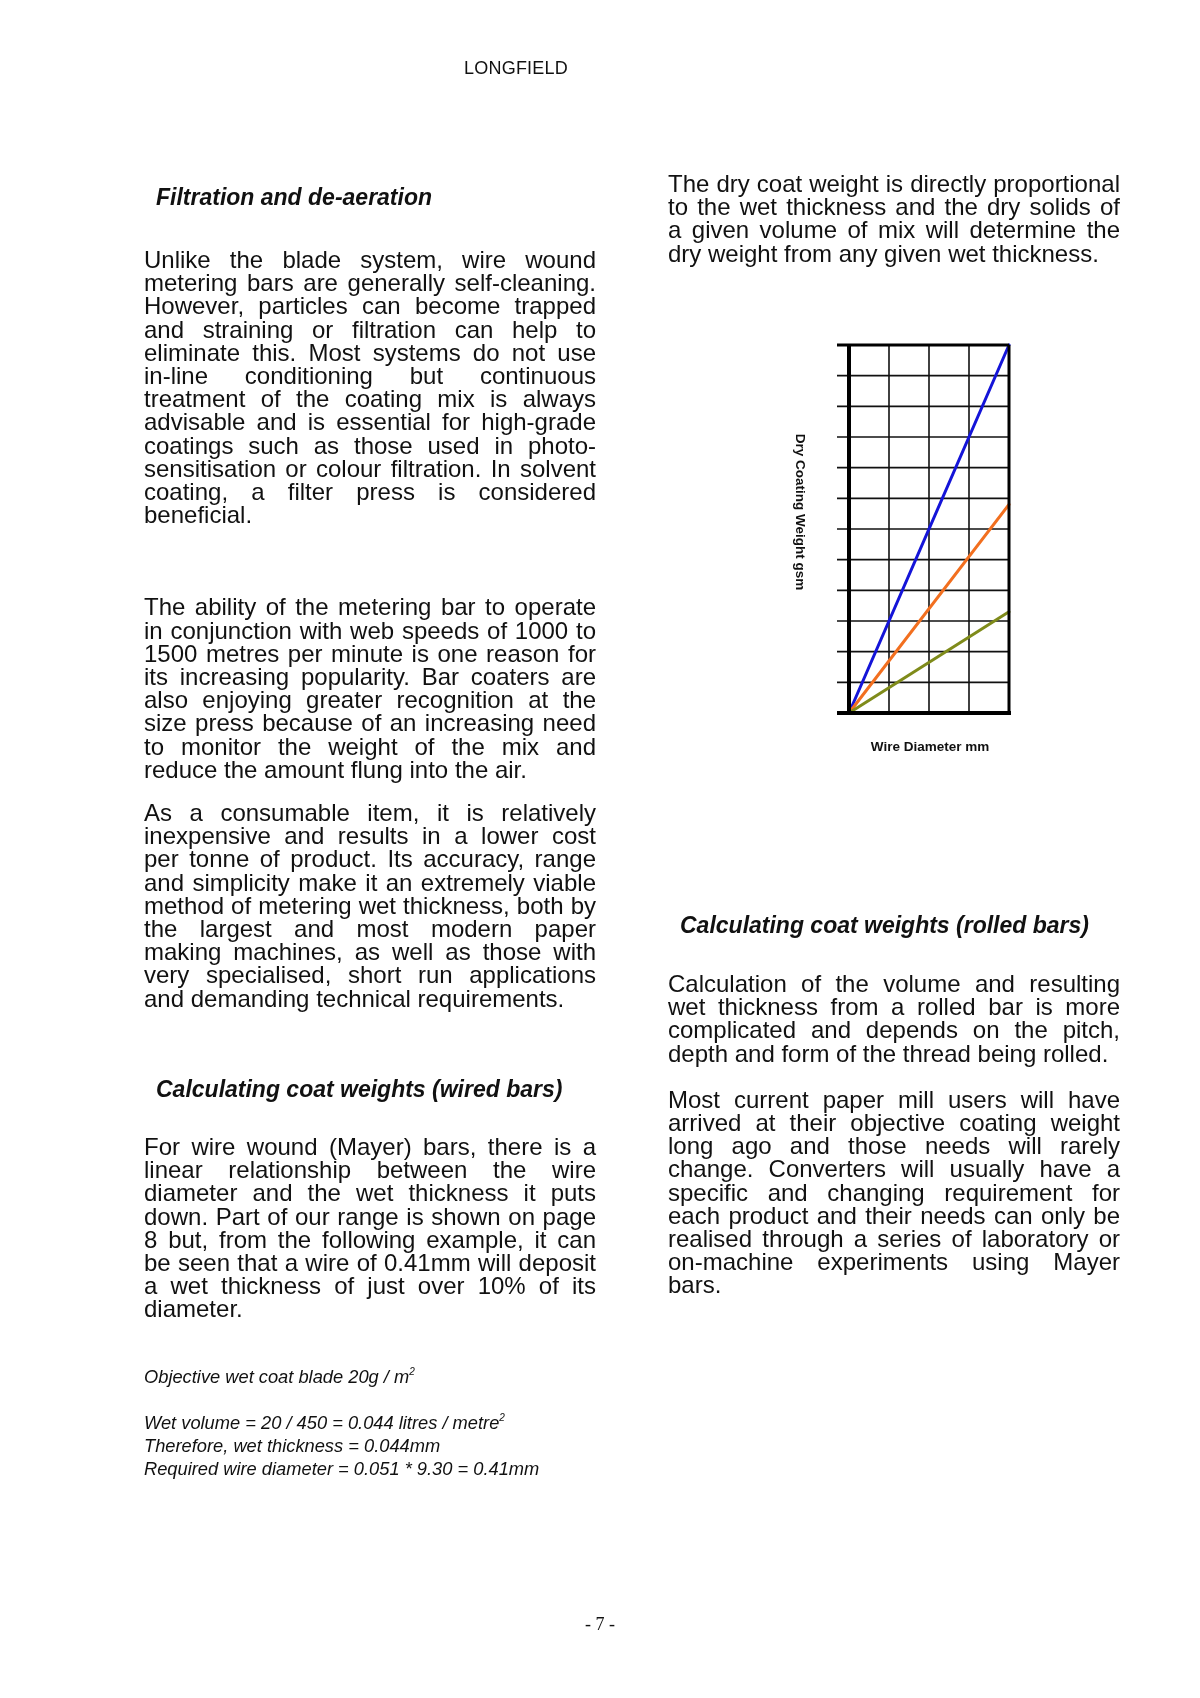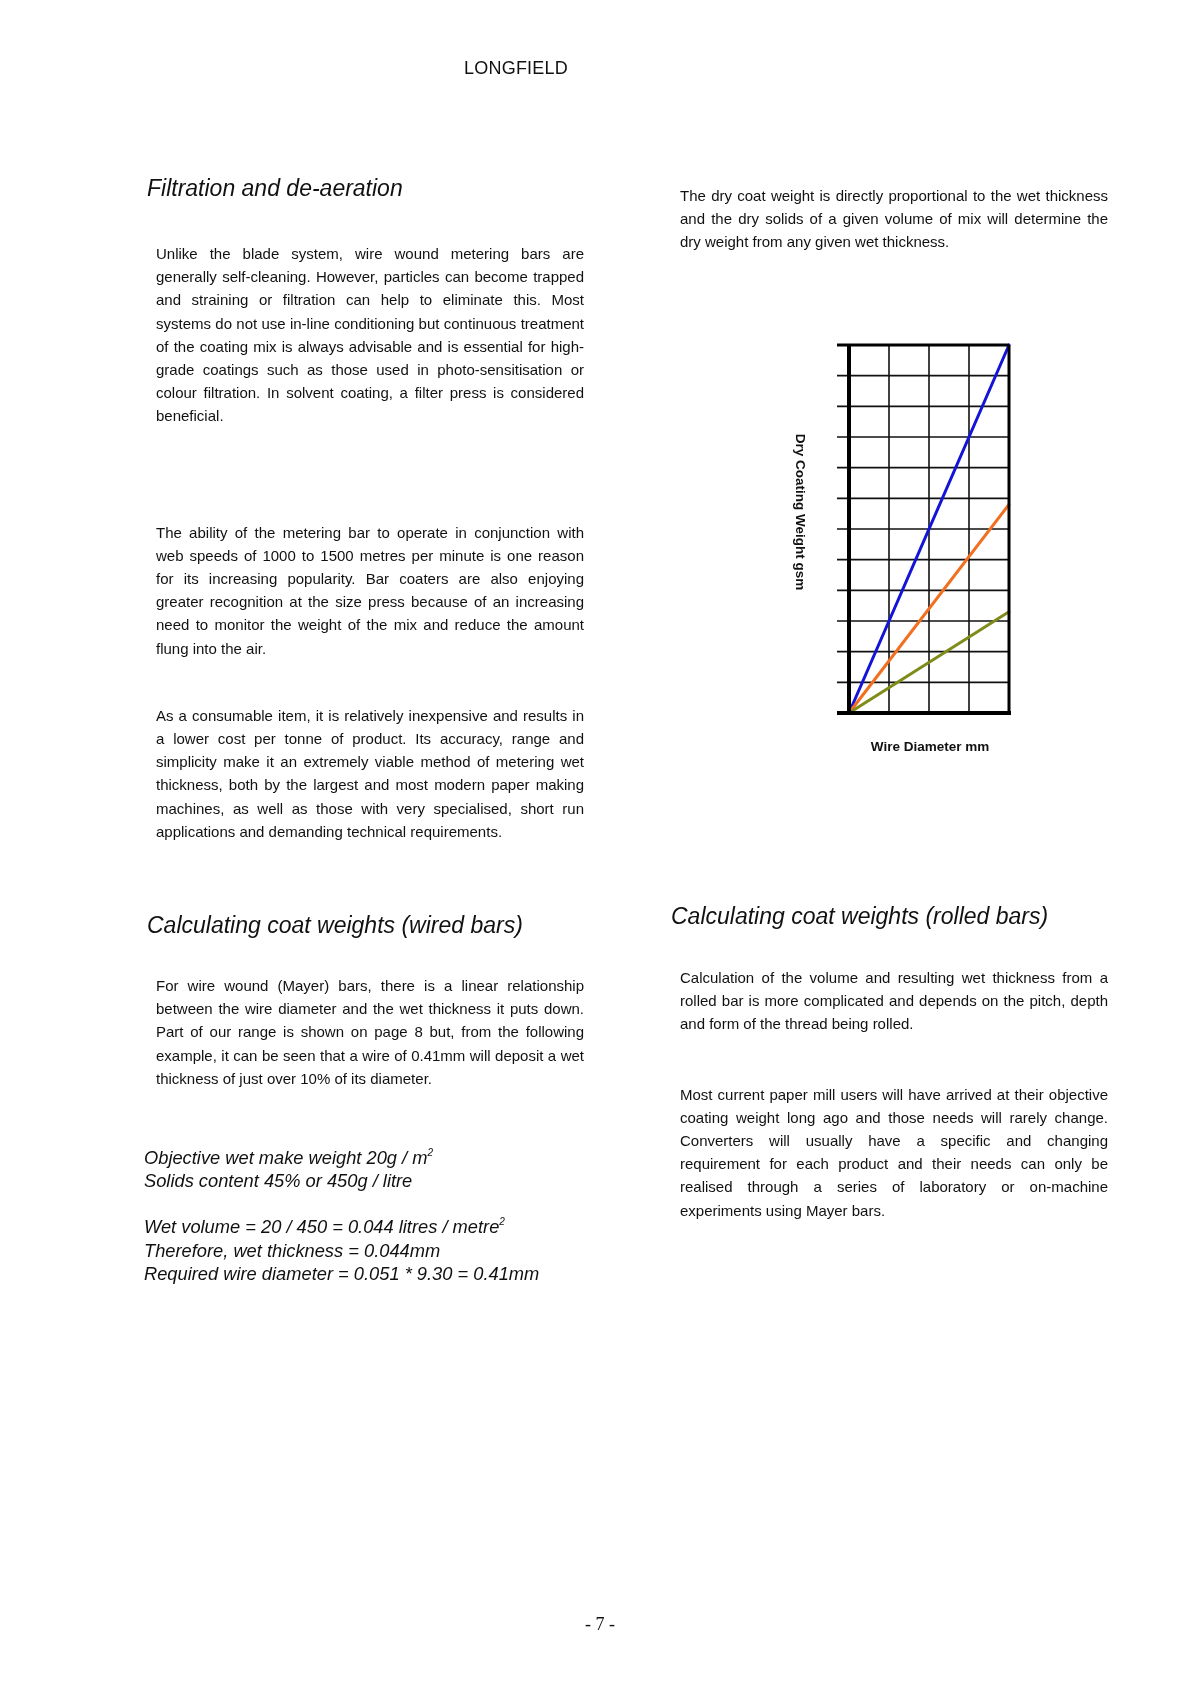--- a/index.html
+++ b/index.html
@@ -5,22 +5,22 @@
   html, body { margin: 0; padding: 0; background: #ffffff; }
   body { width: 1200px; height: 1698px; position: relative; overflow: hidden;
          font-family: "Liberation Sans", sans-serif; color: #111; }
   .header { position: absolute; top: 58px; left: 0; width: 1032px; text-align: center;
             font-size: 18px; letter-spacing: 0.2px; }
   .footer { position: absolute; top: 1614px; left: 0; width: 1200px; text-align: center;
             font-family: "Liberation Serif", serif; font-size: 18px; }
   .col { position: absolute; width: 452px; }
   .col-left { left: 144px; top: 170px; }
   .col-right { left: 668px; top: 172px; }
-  h2 { font-size: 23px; font-style: italic; font-weight: normal; margin: 3px; line-height: 30px; }
-  p { font-size: 15px; line-height: 23.2px; margin: 12px; text-align: justify; }
+  h2 { font-size: 23px; font-style: italic; font-weight: bold; margin: 12px; line-height: 30px; }
+  p { font-size: 24px; line-height: 23.2px; margin: 0; text-align: justify; }
   .calc { font-size: 18.3px; line-height: 23.2px; font-style: italic; }
   .calc sup { font-size: 10px; vertical-align: 8px; line-height: 0; }
   .gap-h-p { height: 21px; }
   .chart-wrap { position: absolute; left: 780px; top: 330px; width: 260px; height: 430px; }
   svg text { font-family: "Liberation Sans", sans-serif; font-weight: bold; font-size: 13.5px; fill: #111; }
 </style>
 </head>
 <body>
 
 <div class="header">LONGFIELD</div>
@@ -36,22 +36,21 @@
   <div style="height:20px"></div>
   <p>As a consumable item, it is relatively inexpensive and results in a lower cost per tonne of product. Its accuracy, range and simplicity make it an extremely viable method of metering wet thickness, both by the largest and most modern paper making machines, as well as those with very specialised, short run applications and demanding technical requirements.</p>
 
   <div style="height:52px"></div>
   <h2>Calculating coat weights (wired bars)</h2>
   <div style="height:19px"></div>
   <p>For wire wound (Mayer) bars, there is a linear relationship between the wire diameter and the wet thickness it puts down. Part of our range is shown on page 8 but, from the following example, it can be seen that a wire of 0.41mm will deposit a wet thickness of just over 10% of its diameter.</p>
 
   <div style="height:44px"></div>
   <div class="calc">
-    <div><span>Objective wet make weight 20g / m</span><sup>2</sup></div>
-    <div>Solids content 45% or 450g / litre</div>
+    <div><span>Objective wet coat blade 20g / m</span><sup>2</sup></div>
     <div style="height:23px"></div>
     <div><span>Wet volume = 20 / 450  = 0.044 litres / metre</span><sup>2</sup></div>
     <div>Therefore, wet thickness = 0.044mm</div>
     <div>Required wire diameter = 0.051 * 9.30 = 0.41mm</div>
   </div>
 </div>
 
 <div class="col col-right">
   <p>The dry coat weight is directly proportional to the wet thickness and the dry solids of a given volume of mix will determine the dry weight from any given wet thickness.</p>
 </div>

